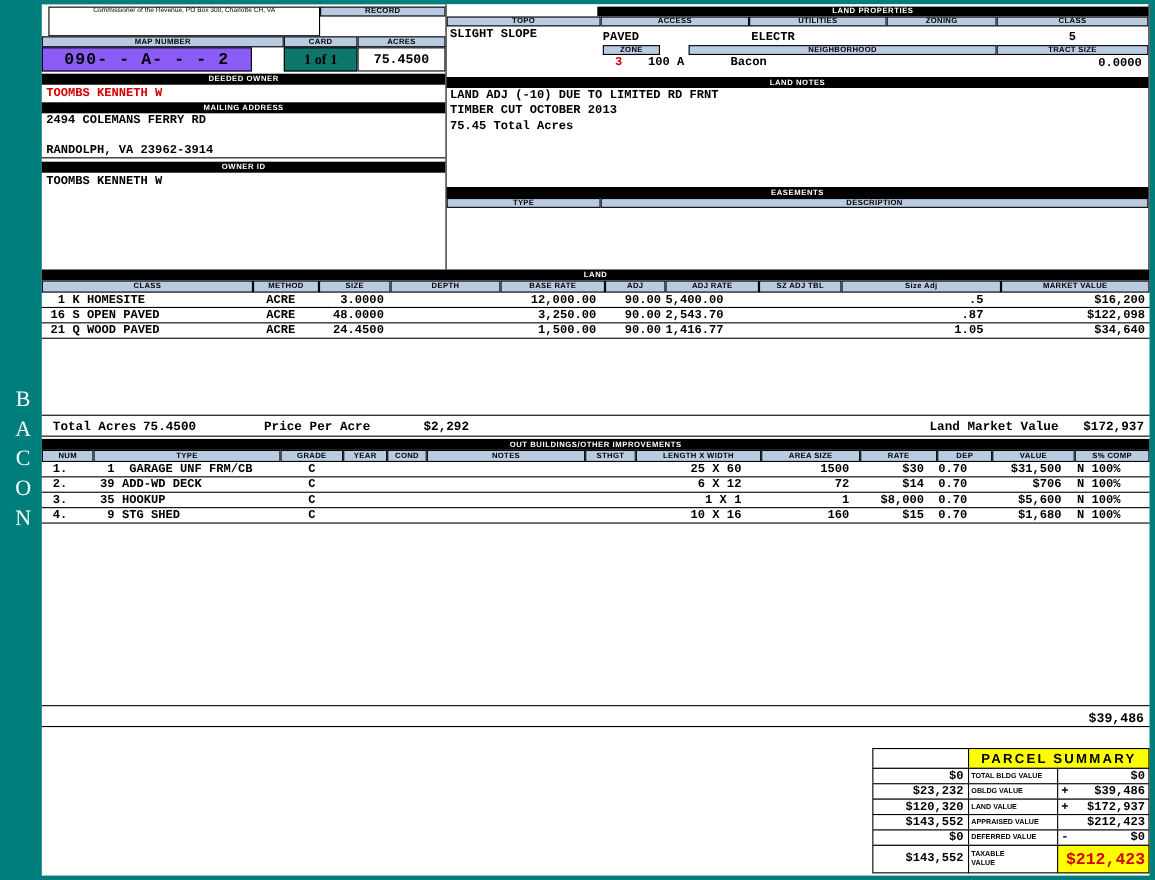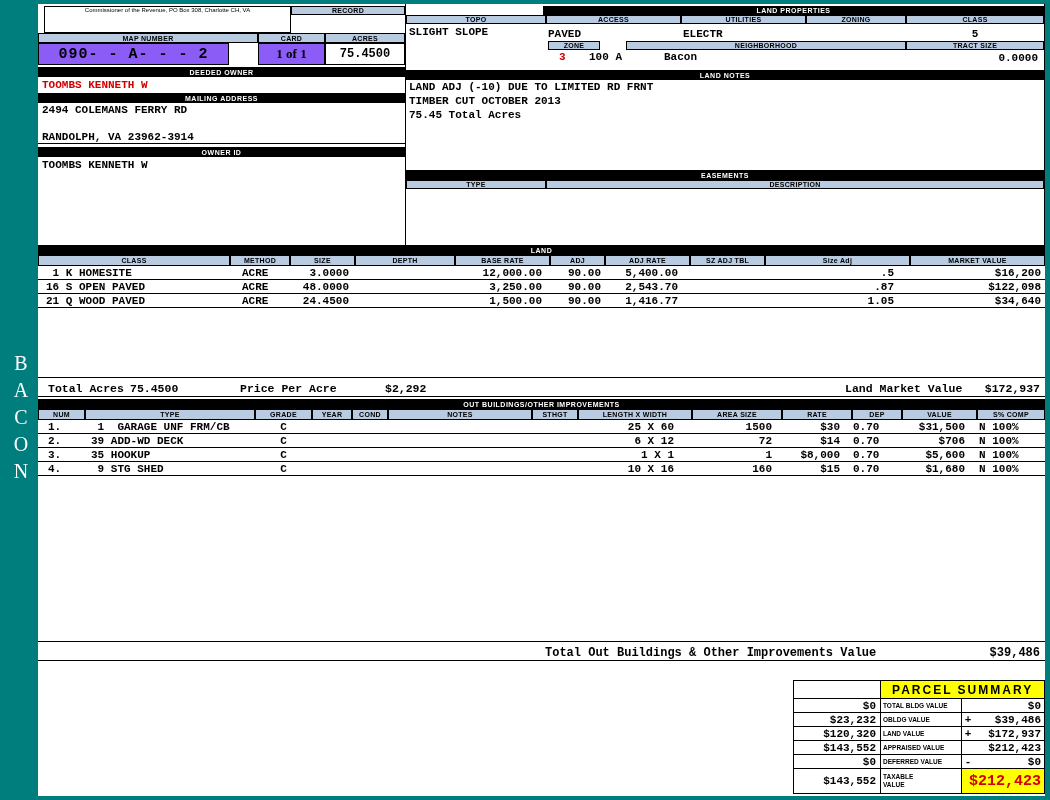--- a/index.html
+++ b/index.html
@@ -43,21 +43,21 @@
   #rechd { left:253px; top:2px; width:114px; height:9px; }
   #recval { left:253px; top:11px; width:114px; height:17px; background:#97e297; border:1px solid #000;
             display:flex; align-items:center; justify-content:center;
             font:bold 13px "Liberation Mono", monospace; letter-spacing:1px;margin-top:26px; }
 
   #maphd   { left:0px;   top:29px; width:220px; height:10px; }
   #cardhd  { left:220px; top:29px; width:67px;  height:10px; }
   #acreshd { left:287px; top:29px; width:80px;  height:10px; }
   .valcell { top:39px; height:22px; border:1px solid #000; display:flex; align-items:center; justify-content:center; }
   #mapval   { left:0px;   width:191px; background:#8b5cf6; font:bold 15px "Liberation Mono", monospace; letter-spacing:1px; }
-  #cardval  { left:220px; width:67px;  background:#8b5cf6; font:bold 13px "Liberation Serif", serif; }
+  #cardval  { left:220px; width:67px;  background:#0f766e; font:bold 13px "Liberation Serif", serif; }
   #acresval { left:287px; width:80px;  background:#fff;    font:bold 12px "Liberation Mono", monospace; }
 
   #dbar { left:0; top:63px;  width:367px; height:10px; }
   #mbar { left:0; top:89px;  width:367px; height:10px; }
   #sepline { left:0; top:139px; width:367px; height:1px; background:#000; }
   #obar { left:0; top:143px; width:367px; height:10px; }
   #downer { left:4px; top:75px; }
   #addr1  { left:4px; top:100px; }
   #addr2  { left:4px; top:127px; }
   #ownid  { left:4px; top:155px; }
@@ -96,21 +96,21 @@
   .w-adj{width:55px}.w-arate{width:85px}.w-sztbl{width:75px}.w-sadj{width:145px}.w-mval{width:135px}
   #lrows { left:0; top:262px; width:1007px; }
   .lrow { display:flex; height:14px; border-bottom:1px solid #000; align-items:center;
           font-family:"Liberation Mono","DejaVu Sans Mono",monospace; font-weight:bold; font-size:11px; white-space:pre; }
   .lrow .cls{width:192px; padding-left:8px;}
   .lrow .mth{width:60px; padding-left:12px;}
   .lrow .siz{width:65px; text-align:right; padding-right:6px;}
   .lrow .dpt{width:100px;}
   .lrow .bra{width:95px; text-align:right; padding-right:8px;}
   .lrow .adj{width:55px; text-align:right; padding-right:4px;}
-  .lrow .ara{width:85px; text-align:right; padding-right:12px;}
+  .lrow .ara{width:85px; padding-right:12px;}
   .lrow .szt{width:75px;}
   .lrow .sad{width:145px; text-align:right; padding-right:16px;}
   .lrow .mvl{width:135px; text-align:right; padding-right:4px;}
 
   #ltotals { left:0; top:373px; width:1007px; height:20px; border-top:1px solid #000; border-bottom:1px solid #000;
              font-family:"Liberation Mono","DejaVu Sans Mono",monospace; font-weight:bold; font-size:11.5px; }
   #ltotals span { position:absolute; top:4px; white-space:pre; }
 
   
   #obbar { left:0; top:395px; width:1007px; height:10px; }
@@ -361,21 +361,20 @@
       <div class="olw">10 X 16</div>
       <div class="oarea">160</div>
       <div class="orate">$15</div>
       <div class="odep">0.70</div>
       <div class="oval">$1,680</div>
       <div class="ocomp">N 100%</div>
     </div>
   </div>
 
   <div class="abs" id="obtotal">
-    <span class="lbl">Total Out Buildings &amp; Other Improvements Value</span>
     <span class="val">$39,486</span>
   </div>
 
   <div class="abs" id="psum">
     <div class="psrow pshead">
       <div class="psc ps1"></div>
       <div class="psc pstitle">PARCEL SUMMARY</div>
     </div>
     <div class="psrow h15">
       <div class="psc ps1">$0</div>

